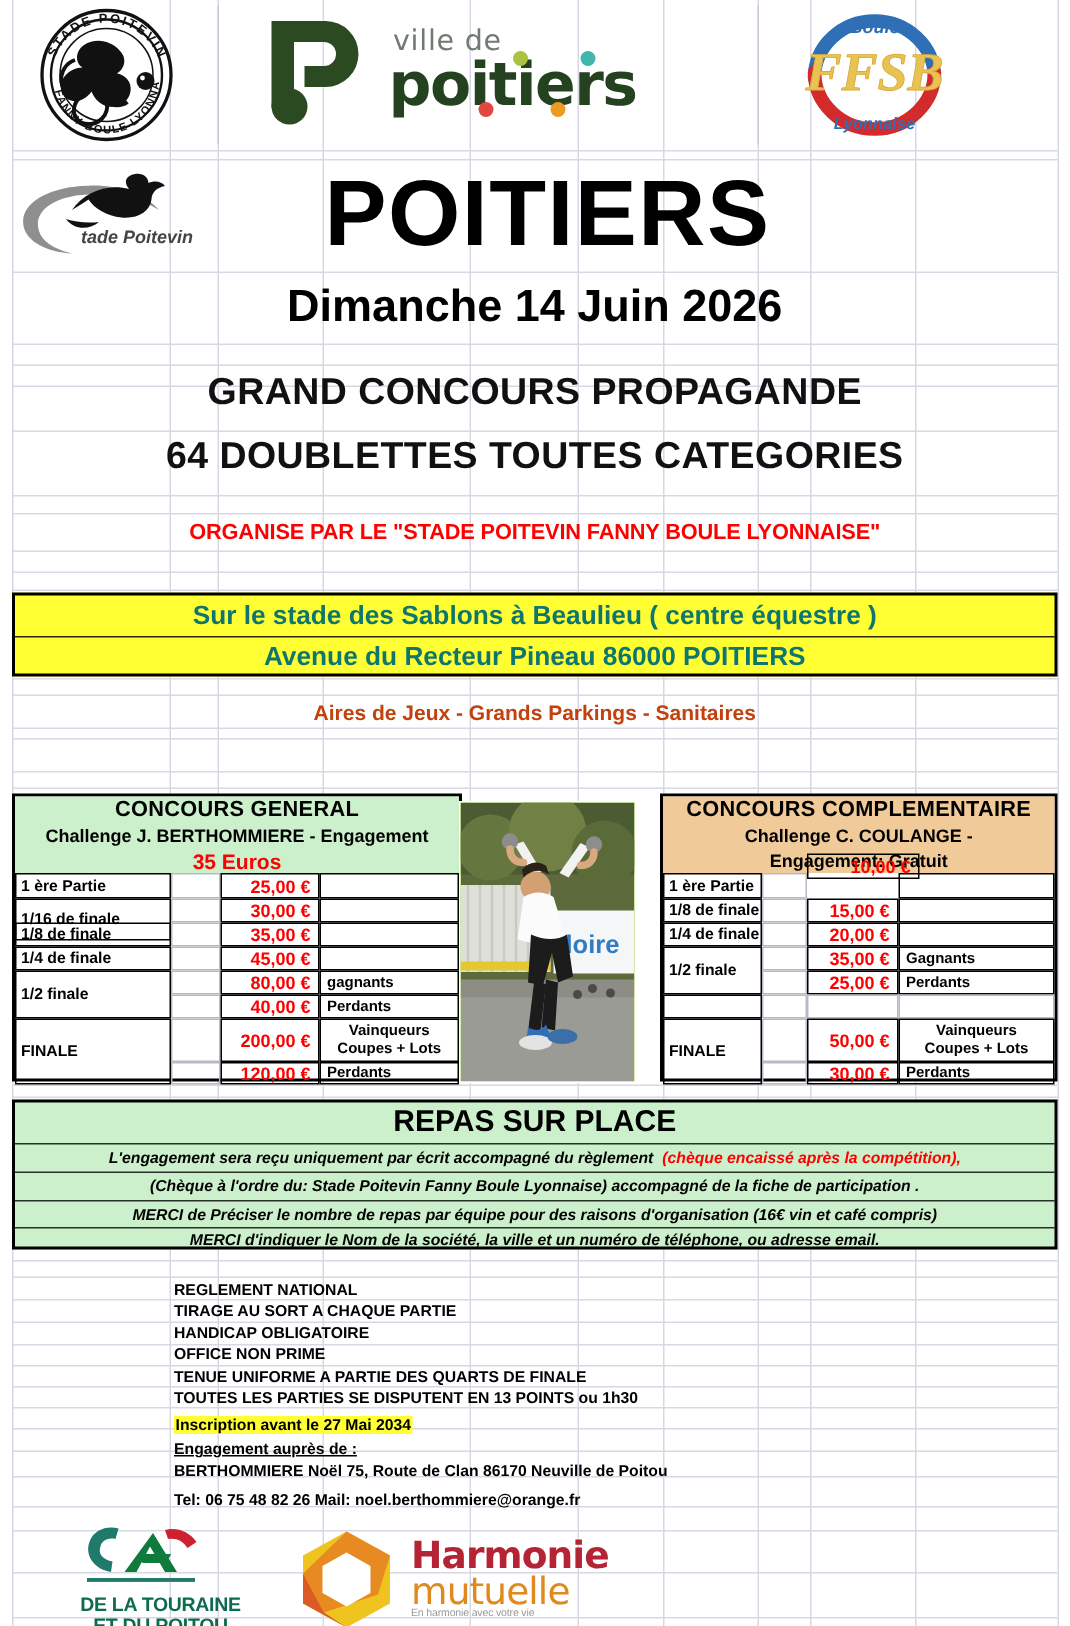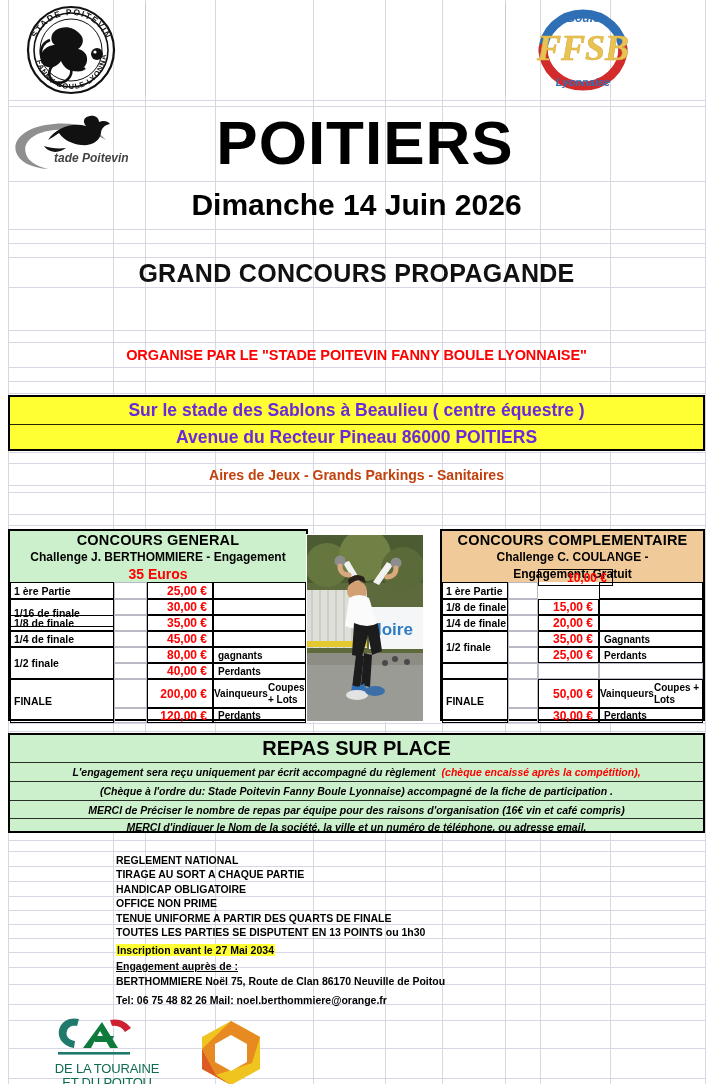--- a/index.html
+++ b/index.html
@@ -103,21 +103,21 @@
   }
 
   
   .venue {
     background: #ffff33;
     border: 2px solid #000;
   }
   .venue-line {
     font-size: 17.5px;
     font-weight: bold;
-    color: #6d28d9;
+    color: #0f766e;
     text-align: center;
   }
   .venue-sep { height: 1px; background: #000; opacity: .85; }
 
   .plain-line {
     font-size: 14px;
     font-weight: bold;
     color: #c2410c;
     text-align: center;
   }
@@ -169,23 +169,24 @@
   .prow-note {
     font-size: 10px;
     font-weight: bold;
     color: #000;
     padding-left: 4px;
     display: flex;
     align-items: center;
   }
   .prow-note.c {
     justify-content: center;
+    text-align: center;
     padding-left: 0;
     line-height: 1.15;
-    flex-direction: row;
+    flex-direction: column;
   }
   .cell-b { border: 1px solid #000; box-sizing: border-box; }
   .cell-l { border: 1px solid #b9b9c6; box-sizing: border-box; }
 
   
   .photo {
     position: absolute;
     overflow: hidden;
     background: #bef264;
     border: 1px solid #ffffff;
@@ -221,21 +222,21 @@
     font-weight: bold;
     color: #000;
     white-space: nowrap;
   }
   .reg-hl { background: #ffff33; display: inline-block; padding: 0 1px; }
   .reg-ul { text-decoration: underline; }
 
   
   .ca-text {
     font-size: 13px;
-    font-weight: normal;
+    font-weight: bold;
     color: #0d6b4f;
     text-align: center;
     line-height: 1.05;
     letter-spacing: -.2px;
   }
   .harm-1 {
     font-size: 25px;
     font-weight: bold;
     color: #b52435;
     letter-spacing: -.6px;
@@ -329,20 +330,42 @@
       <text font-family="'Liberation Sans',sans-serif" font-size="8.5" font-weight="bold" fill="#111" letter-spacing="1.4">
         <textPath href="#arcTop" startOffset="12%">STADE POITEVIN</textPath>
       </text>
       <path id="arcBot" d="M24 50 a35 35 0 0 0 70 0" fill="none"></path>
       <text font-family="'Liberation Sans',sans-serif" font-size="7.4" font-weight="bold" fill="#111" letter-spacing="1">
         <textPath href="#arcBot" startOffset="6%">FANNY BOULE LYONNAISE</textPath>
       </text>
     </svg>
   </div>
 
+  <div class="logo-box vp-wrap" style="left:175px; top:10px;">
+    <div class="vp-mark">
+      <svg viewBox="0 0 74 74" width="74" height="74">
+        <path d="M6 4 h36 a22 22 0 0 1 0 44 h-14 v-14 h13 a8 8 0 0 0 0 -16 h-20 v44 h-15 z" fill="#2c4a22"></path>
+        <circle cx="18" cy="61" r="12" fill="#2c4a22"></circle>
+      </svg>
+    </div>
+    <div class="vp-text">
+      <div class="vp-ville">ville de</div>
+      <div style="position:relative;">
+        <svg viewBox="0 0 240 12" width="240" height="12" style="position:absolute;top:-4px;left:2px;">
+          <circle cx="86" cy="6" r="5" fill="#a9c23f"></circle>
+          <circle cx="131" cy="6" r="5" fill="#3fb6ae"></circle>
+        </svg>
+        <div class="vp-poitiers">poitiers</div>
+        <svg viewBox="0 0 240 12" width="240" height="12" style="position:absolute;bottom:-2px;left:2px;">
+          <circle cx="63" cy="6" r="5" fill="#e2483f"></circle>
+          <circle cx="111" cy="6" r="5" fill="#eb9a22"></circle>
+        </svg>
+      </div>
+    </div>
+  </div>
 
   <div class="logo-box" style="left:527px; top:2px; width:112px; height:92px;">
     <svg viewBox="0 0 112 92" width="112" height="92">
       <path d="M16 50 a40 38 0 0 1 80 0" fill="none" stroke="#2f6fb5" stroke-width="9" stroke-linecap="round"></path>
       <path d="M16 46 a40 38 0 0 0 80 0" fill="none" stroke="#d32b2b" stroke-width="9" stroke-linecap="round"></path>
       <text x="56" y="20" text-anchor="middle" font-family="'Liberation Sans',sans-serif" font-size="12" font-style="italic" font-weight="bold" fill="#2f6fb5">Boule</text>
       <text x="56" y="84" text-anchor="middle" font-family="'Liberation Sans',sans-serif" font-size="11" font-style="italic" font-weight="bold" fill="#2f6fb5">Lyonnaise</text>
       <text x="56" y="58" text-anchor="middle" font-family="'Liberation Serif',serif" font-size="36" font-style="italic" font-weight="bold" fill="#e8c353" stroke="#d9ad3c" stroke-width=".6">FFSB</text>
     </svg>
   </div>
@@ -355,21 +378,22 @@
                c-6 1 -9 5 -9 9 c-1 8 -9 13 -20 12 c-10 -1 -18 -6 -22 -12 c-4 3 -8 5 -11 7 z" fill="#111"></path>
       <path d="M30 36 c6 2 14 3 22 2 c-6 5 -16 6 -22 -2 z" fill="#111"></path>
       <text x="40" y="52" font-family="'Liberation Sans',sans-serif" font-size="12" font-style="italic" font-weight="bold" fill="#444">tade Poitevin</text>
     </svg>
   </div>
 
   <div class="abs ctr title-poitiers" style="left:150px; top:104px; width:430px; height:76px;">POITIERS</div>
 
   <div class="abs ctr title-date" style="left:8px; top:183px; width:697px; height:44px;">Dimanche 14 Juin 2026</div>
 
-  <div class="abs ctr title-grand" style="left:8px; top:259px; width:697px; height:28px;text-align:right;">GRAND  CONCOURS  PROPAGANDE</div>
+  <div class="abs ctr title-grand" style="left:8px; top:247px; width:697px; height:28px;text-align:right;">GRAND  CONCOURS  PROPAGANDE</div>
+  <div class="abs ctr title-grand" style="left:8px; top:289px; width:697px; height:30px;">64 DOUBLETTES TOUTES CATEGORIES</div>
   <div class="abs ctr title-org" style="left:8px; top:344px; width:697px; height:22px;">ORGANISE PAR LE "STADE POITEVIN FANNY BOULE LYONNAISE"</div>
 
   <div class="abs venue" style="left:8px; top:395px; width:697px; height:56px;">
     <div class="abs ctr venue-line" style="left:0; top:0; width:693px; height:27px;">Sur le stade des Sablons à  Beaulieu ( centre équestre )</div>
     <div class="abs venue-sep" style="left:0; top:27px; width:693px;"></div>
     <div class="abs ctr venue-line" style="left:0; top:28px; width:693px; height:25px;">Avenue du Recteur Pineau 86000 POITIERS</div>
   </div>
 
   <div class="abs ctr plain-line" style="left:8px; top:465px; width:697px; height:20px;">Aires de Jeux - Grands Parkings - Sanitaires</div>
 
@@ -537,21 +561,21 @@
     <div class="abs repas-line" style="left:0; top:66px; width:693px; height:17px;">MERCI  de Préciser le nombre de repas par équipe pour des raisons d'organisation (16€ vin et café compris)</div>
     <div class="abs repas-sep" style="left:0; top:83px; width:693px;"></div>
 
     <div class="abs repas-line" style="left:0; top:84px; width:693px; height:16px;">MERCI d'indiquer le Nom de la société, la ville et un numéro de téléphone, ou adresse email.</div>
   </div>
 
   <div class="abs reg-line" style="left:116px; top:854px;">REGLEMENT NATIONAL</div>
   <div class="abs reg-line" style="left:116px; top:868px;">TIRAGE AU SORT A CHAQUE PARTIE</div>
   <div class="abs reg-line" style="left:116px; top:883px;">HANDICAP OBLIGATOIRE</div>
   <div class="abs reg-line" style="left:116px; top:897px;">OFFICE NON PRIME</div>
-  <div class="abs reg-line" style="left:116px; top:912px;">TENUE UNIFORME A PARTIR DES QUARTS DE FINALE</div>
+  <div class="abs reg-line" style="left:116px; top:912px;">TENUE UNIFORME A PARTIE DES QUARTS DE FINALE</div>
   <div class="abs reg-line" style="left:116px; top:926px;">TOUTES LES PARTIES SE DISPUTENT EN 13 POINTS ou 1h30</div>
 
   <div class="abs" style="left:116px; top:940px;">
     <span class="reg-line reg-hl">Inscription avant le 27 Mai 2034</span>
   </div>
 
   <div class="abs" style="left:116px; top:956px;">
     <span class="reg-line reg-ul">Engagement auprès de :</span>
   </div>
 
@@ -571,16 +595,21 @@
     <div class="ca-text">ET DU POITOU</div>
   </div>
 
   <div class="abs" style="left:196px; top:1020px; width:230px; height:64px; display:flex; align-items:center; gap:8px;">
     <svg viewBox="0 0 70 66" width="70" height="66">
       <path d="M35 2 L64 18 L64 50 L35 66 L6 50 L6 18 Z" fill="#efc41f"></path>
       <path d="M35 2 L64 18 L56 44 L20 56 L6 30 Z" fill="#e88a22"></path>
       <path d="M6 30 L20 56 L35 66 L6 50 Z" fill="#dc5a25"></path>
       <path d="M35 16 L51 25 L51 43 L35 52 L19 43 L19 25 Z" fill="#ffffff"></path>
     </svg>
+    <div>
+      <div class="harm-1">Harmonie</div>
+      <div class="harm-2">mutuelle</div>
+      <div class="harm-3">En harmonie avec votre vie</div>
+    </div>
   </div>
 
 
 </div>
 
 </body></html>

